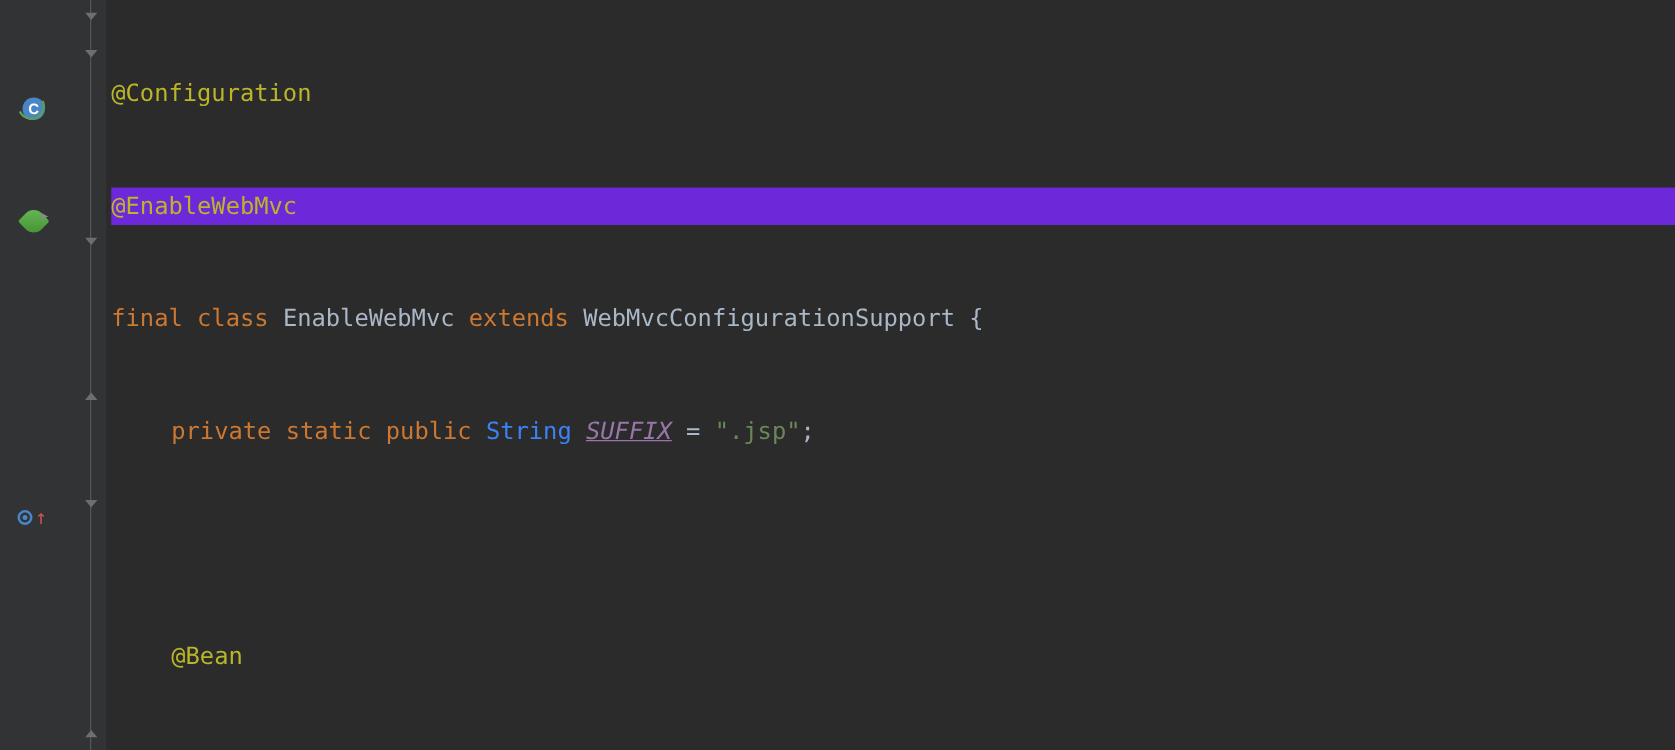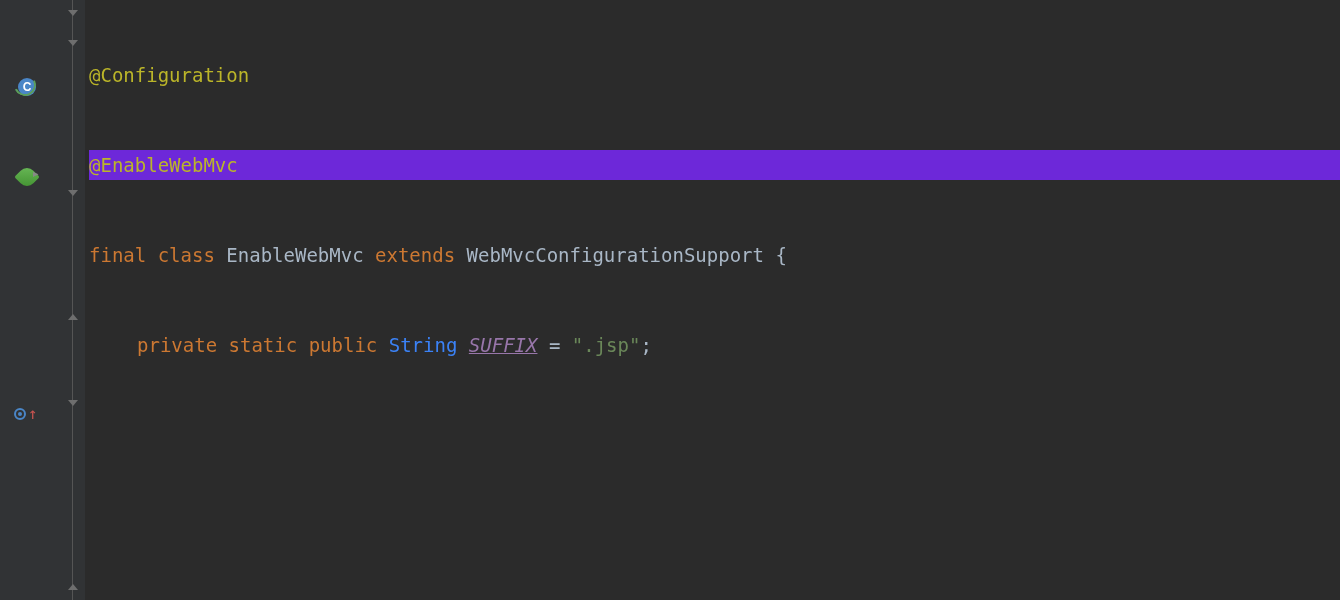--- a/index.html
+++ b/index.html
@@ -166,20 +166,21 @@
       </svg>
   </div>
 </div>
 
 <div class="code-area">
   <div class="line"><span class="annotation">@Configuration</span></div>
   <div class="line highlighted"><span class="annotation">@EnableWebMvc</span></div>
   <div class="line"><span class="keyword">final</span><span> </span><span class="keyword">class</span><span> </span><span class="class-name">EnableWebMvc</span><span> </span><span class="keyword">extends</span><span> </span><span class="class-name">WebMvcConfigurationSupport</span><span class="punct"> {</span></div>
   <div class="line indent1"><span class="keyword">private</span><span> </span><span class="keyword">static</span><span> </span><span class="keyword">public</span><span> </span><span class="type">String</span><span> </span><span class="field-italic">SUFFIX</span><span class="punct"> = </span><span class="string">".jsp"</span><span class="punct">;</span></div>
   <div class="line"></div>
+  <div class="line indent1"><span class="annotation">@Bean</span></div>
   
   
   
   
   
   
   
   
   
   

